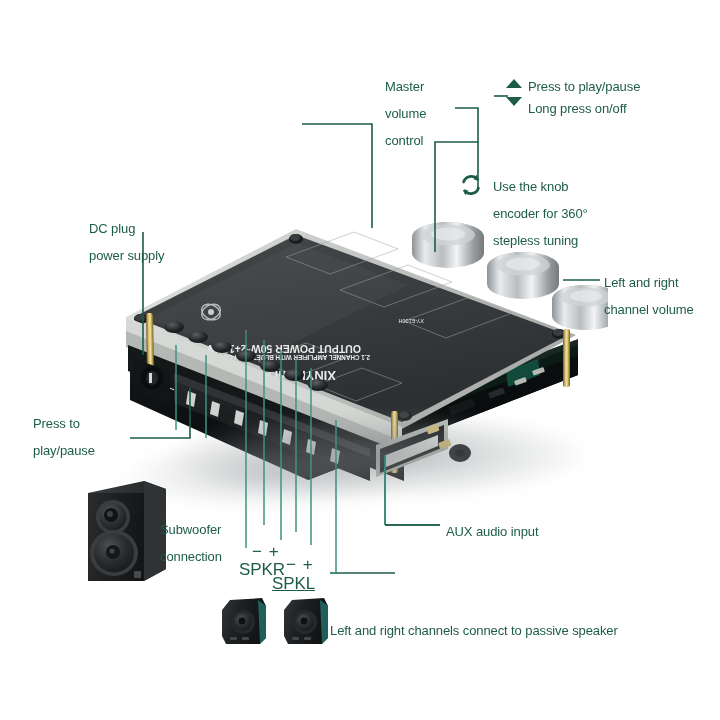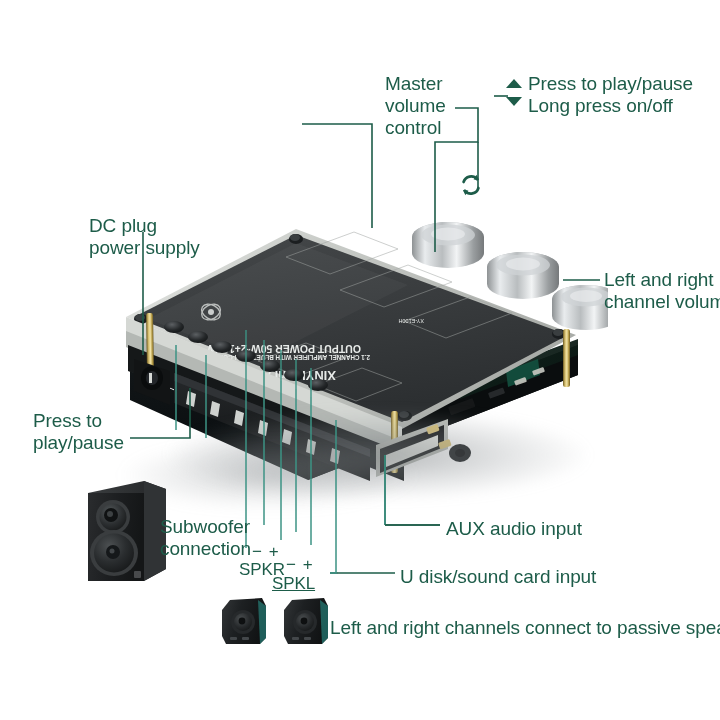--- a/index.html
+++ b/index.html
@@ -12,22 +12,22 @@
     position:relative;
     width:720px;height:720px;
     background:#ffffff;
     overflow:hidden;
   }
 
   
   .ann{
     position:absolute;
     color:#1d5c49;
-    font-size:19px;
-    line-height:22px;
+    font-size:13px;
+    line-height:27px;
     white-space:pre;
     letter-spacing:-0.1px;
   }
   .ann.spk{font-size:17px;line-height:17px;font-weight:400;}
   .ann.pm{font-size:17px;line-height:14px;letter-spacing:1px;}
 
   
   svg.leaders{
     position:absolute;left:0;top:0;width:720px;height:720px;
     pointer-events:none;
@@ -394,20 +394,23 @@
   <div class="ann" style="left:528px;top:73px;">Press to play/pause</div>
   <div class="ann" style="left:528px;top:95px;">Long press on/off</div>
 
   <svg class="loop-icon" style="left:458px;top:172px;width:26px;height:26px;" viewBox="0 0 24 24">
     <path d="M5.2 9.2 A7.2 7.2 0 0 1 17.6 6.6" fill="none" stroke="#1d5c49" stroke-width="2.6" stroke-linecap="round"></path>
     <path d="M18.8 14.8 A7.2 7.2 0 0 1 6.4 17.4" fill="none" stroke="#1d5c49" stroke-width="2.6" stroke-linecap="round"></path>
     <path d="M17.2 2.6 L19.4 7.4 L14.4 7.0 Z" fill="#1d5c49"></path>
     <path d="M6.8 21.4 L4.6 16.6 L9.6 17.0 Z" fill="#1d5c49"></path>
   </svg>
 
+  <div class="ann" style="left:493px;top:173px;">Use the knob
+encoder for 360°
+stepless tuning</div>
 
   <div class="ann" style="left:89px;top:193px;margin-top:22px;">DC plug
 power supply</div>
 
   <div class="ann" style="left:604px;top:269px;">Left and right
 channel volume</div>
 
   <div class="ann" style="left:33px;top:410px;">Press to
 play/pause</div>
 
@@ -415,17 +418,16 @@
 connection</div>
 
   <div class="ann pm" style="left:252px;top:545px;">− +</div>
   <div class="ann spk" style="left:239px;top:561px;">SPKR</div>
 
   <div class="ann pm" style="left:286px;top:558px;">− +</div>
   <div class="ann spk" style="left:272px;top:575px;text-decoration:underline;">SPKL</div>
 
   <div class="ann" style="left:446px;top:518px;text-align:right;">AUX audio input</div>
 
-  <div class="ann" style="left:400px;top:566px;">U disk/sound card input</div>
 
   <div class="ann" style="left:330px;top:617px;">Left and right channels connect to passive speaker</div>
 
 </div>
 
 </body></html>

